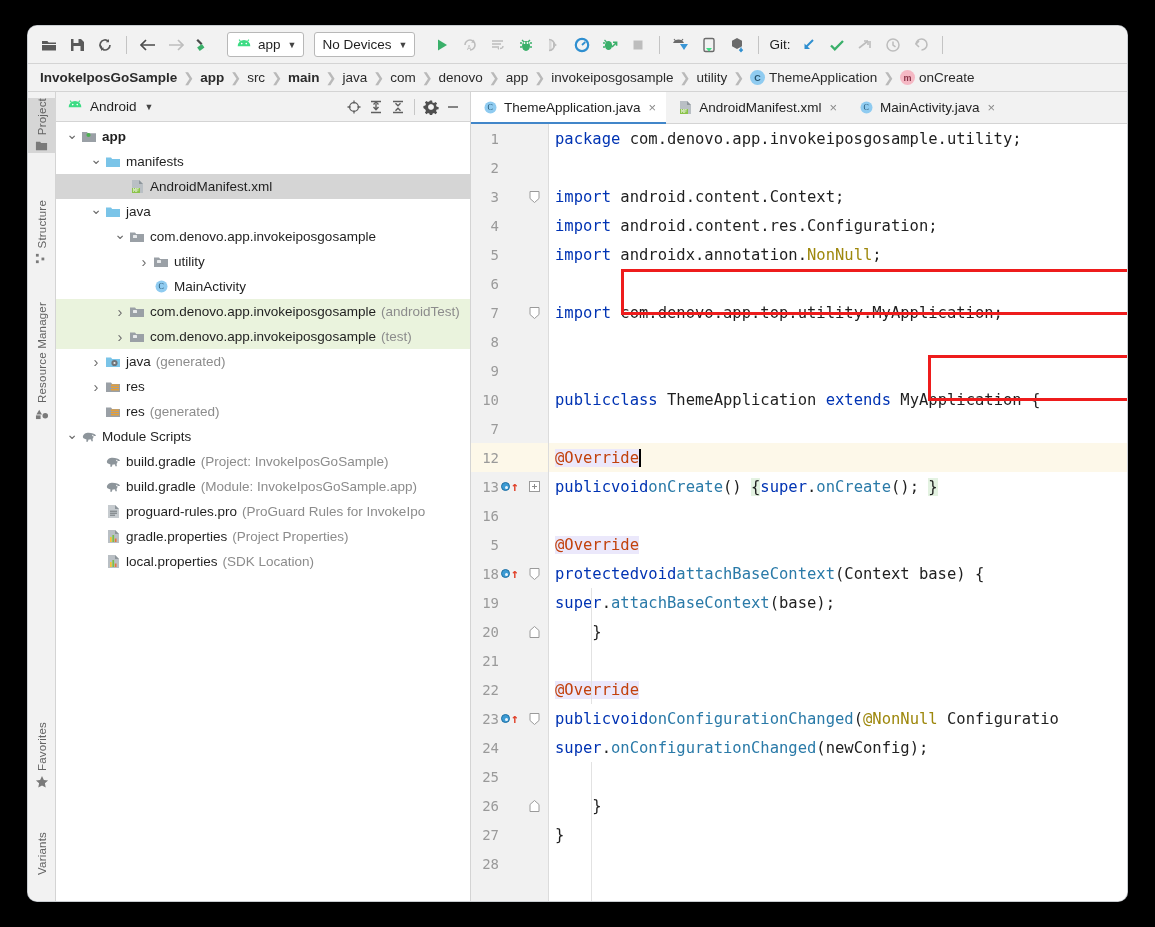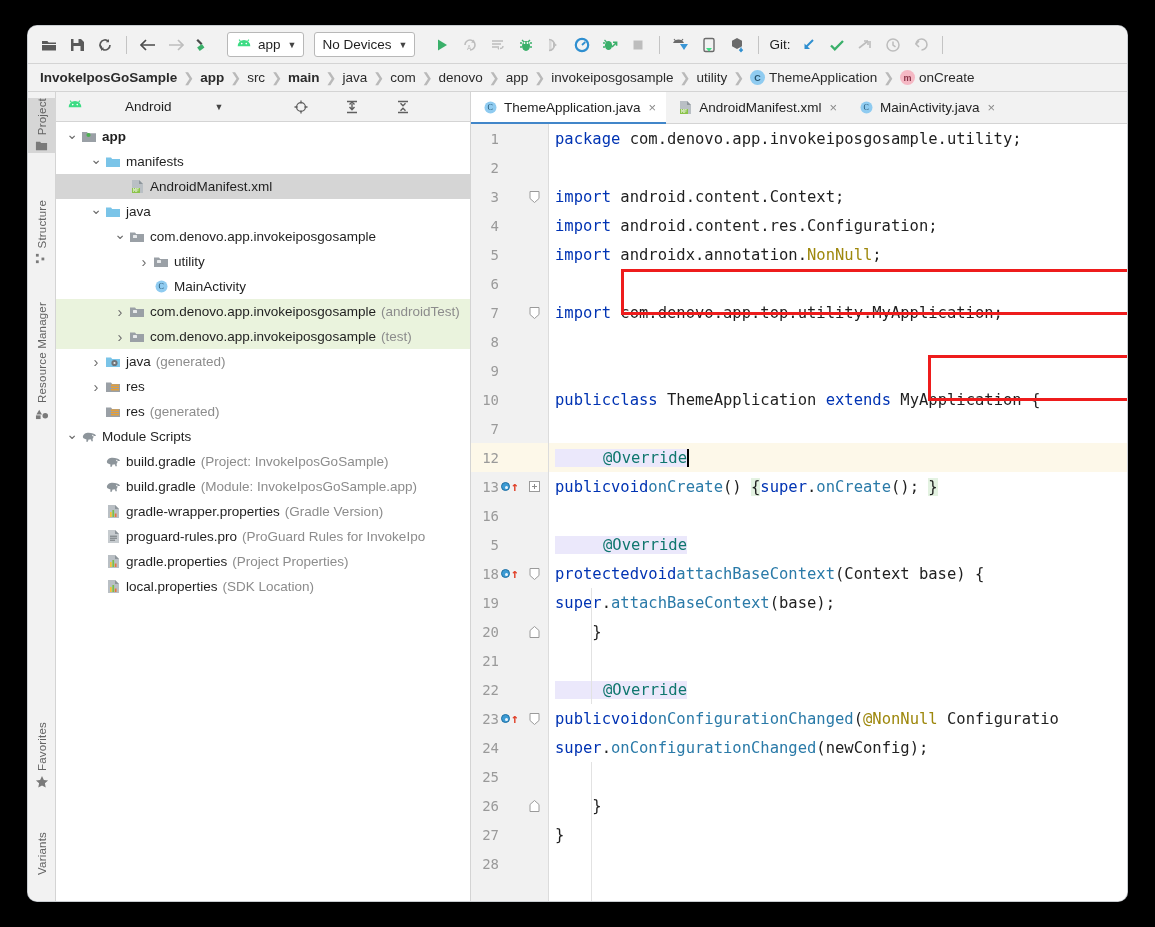--- a/index.html
+++ b/index.html
@@ -95,21 +95,20 @@
     background: #ffffff;
     border-right: 1px solid #d4d4d4;
     display: flex; flex-direction: column;
     overflow: hidden;
   }
   #panel-header {
     height: 30px; background: #f2f2f2;
     border-bottom: 1px solid #d4d4d4;
     display: flex; align-items: center;
     padding: 0 6px 0 10px;
-    gap: 35px;
   }
   #panel-header .title {
     font-size: 13.5px; color: #1f1f1f; margin-left: 6px;
   }
   #panel-header .caret { font-size: 9px; color: #444; margin-left: 8px; }
   #panel-header .spacer { flex: 1; }
   .ph-btn { width: 22px; height: 22px; display:flex; align-items:center; justify-content:center; }
 
   #tree { flex: 1; overflow: hidden; padding-top: 2px; font-size: 13.5px; }
   .node {
@@ -179,21 +178,21 @@
   #code {
     flex: 1; position: relative;
     font-family: "DejaVu Sans Mono", monospace;
     font-size: 15.5px;
     color: #1f1f1f;
     overflow: hidden;
   }
   .cl { height: 29px; display: flex; align-items: center; white-space: pre; padding-left: 6px;}
   .cl.cur { background: #fdf8e9; }
   .kw { color: #0033b3; }
-  .an { color: #0f766e; background: #ebe8fb; padding-left: 48px; }
+  .an { color: #c2410c; background: #ebe8fb; }
   .anp { color: #9e880d; }
   .mth { color: #2a7aa8; }
   .brace-hl { background: #e3f2e1; }
   .caret-bar {
     display:inline-block; width:1.5px; height:18px;
     background:#000; vertical-align:-3px; margin-left:0px;
   }
   .redbox {
     position: absolute;
     border: 3px solid #ee1c1c;
@@ -701,34 +700,20 @@
                 <circle cx="12.5" cy="5.4" r="0.7" fill="#fff"></circle>
               </svg>
             </span>
             <span class="label">build.gradle</span>
             <span class="suffix">(Module: InvokeIposGoSample.app)</span>
           </div>
           <div class="node" style="padding-left: 32px;">
             <span class="arrow"></span>
             <span class="nicon">
               <svg width="15" height="15" viewBox="0 0 15 15">
-                <path d="M2 1h7l4 4v9H2z" fill="#b9bfc4"></path>
-                <path d="M9 1l4 4H9z" fill="#8d959b"></path>
-                <rect x="4" y="8" width="1.7" height="5" fill="#f5c235"></rect>
-                <rect x="6.4" y="6" width="1.7" height="7" fill="#7ac143"></rect>
-                <rect x="8.8" y="9.5" width="1.7" height="3.5" fill="#e8743b"></rect>
-              </svg>
-            </span>
-            <span class="label">gradle-wrapper.properties</span>
-            <span class="suffix">(Gradle Version)</span>
-          </div>
-          <div class="node" style="padding-left: 32px;">
-            <span class="arrow"></span>
-            <span class="nicon">
-              <svg width="15" height="15" viewBox="0 0 15 15">
                 <path d="M2 1h7l4 4v9H2z" fill="#c6cbcf"></path>
                 <path d="M9 1l4 4H9z" fill="#8d959b"></path>
                 <path d="M4 7.2h7M4 9.2h7M4 11.2h5" stroke="#6f7479" stroke-width="1"></path>
               </svg>
             </span>
             <span class="label">proguard-rules.pro</span>
             <span class="suffix">(ProGuard Rules for InvokeIpo</span>
           </div>
           <div class="node" style="padding-left: 32px;">
             <span class="arrow"></span>

